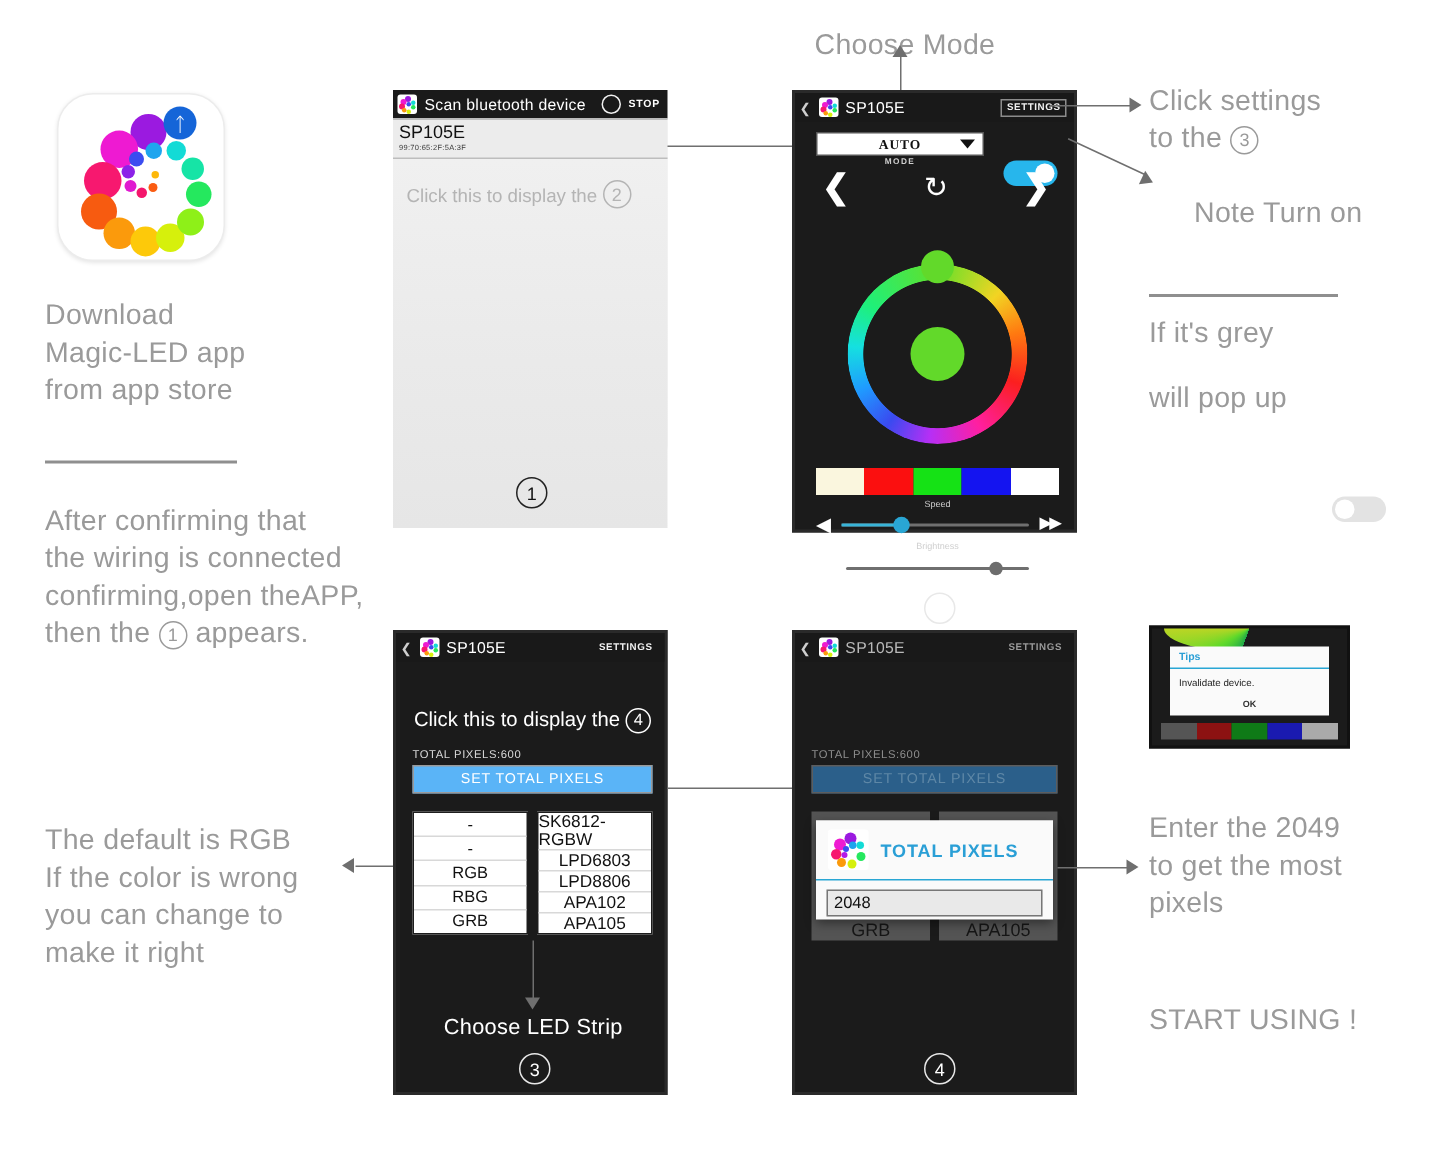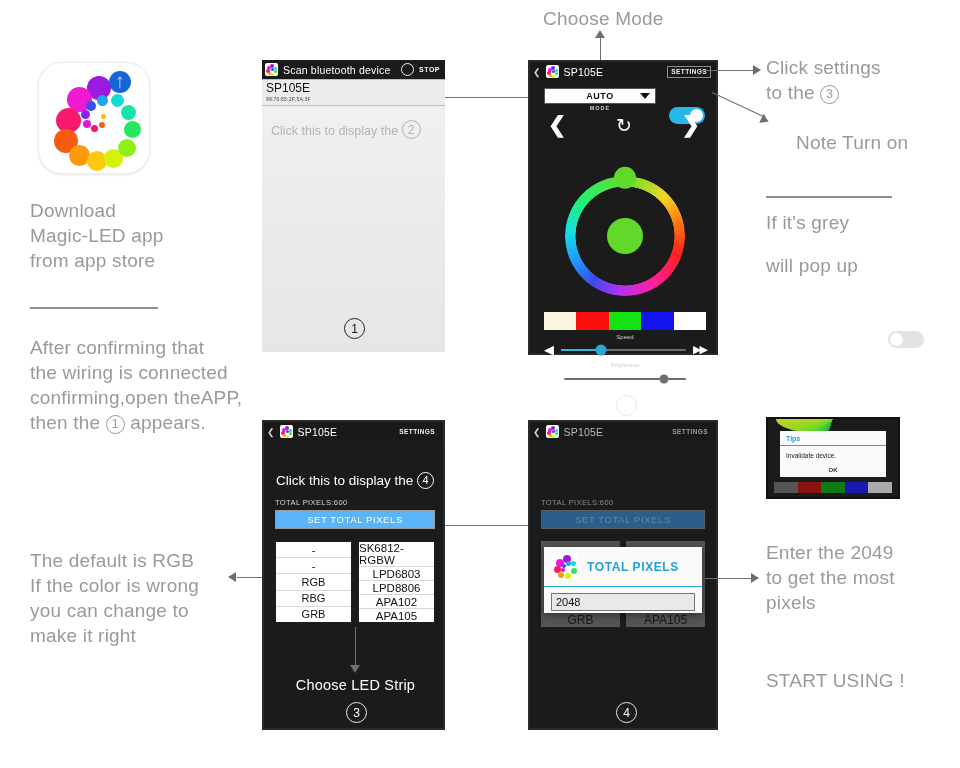--- a/index.html
+++ b/index.html
@@ -246,21 +246,21 @@
 <div class="abs note" style="left:30px; top:548px; width:230px;">
   <div>The default is RGB</div>
   <div>If the color is wrong</div>
   <div>you can change to</div>
   <div>make it right</div>
 </div>
 
 <div class="abs ln h" style="left:237px; top:577px; width:35px;"></div>
 <div class="abs ahead left" style="left:228px; top:572px;"></div>
 
-<div class="abs note" style="left:543px; top:6px;">Choose Mode</div>
+<div class="abs note" style="left:543px; top:18px;">Choose Mode</div>
 <div class="abs ln v" style="left:600px; top:36px; height:30px;"></div>
 <div class="abs ahead up" style="left:595px; top:30px;"></div>
 
 <div class="phone phone-light" style="left:262px; top:60px; width:183px; height:259px;border-radius:22px;">
   <div class="appbar light">
     <div class="logo" style="width:13px;height:13px;">
       <div class="d" style="left:5px;top:1px;width:4px;height:4px;background:#9b1ae0;"></div>
       <div class="d" style="left:2px;top:3px;width:4px;height:4px;background:#ee1ad2;"></div>
       <div class="d" style="left:1px;top:6px;width:4px;height:4px;background:#f7186f;"></div>
       <div class="d" style="left:3px;top:9px;width:3px;height:3px;background:#fb9a0c;"></div>
@@ -302,21 +302,21 @@
       <div class="d" style="left:6px;top:10px;width:3px;height:3px;background:#d6f00c;"></div>
       <div class="d" style="left:9px;top:7px;width:3px;height:3px;background:#25e85e;"></div>
       <div class="d" style="left:9px;top:4px;width:3px;height:3px;background:#13dbd6;"></div>
       <div class="d" style="left:6px;top:5px;width:3px;height:3px;background:#3b4cf0;"></div>
     </div>
     <div class="title">SP105E</div>
     <div class="settings">SETTINGS</div>
   </div>
 
   <div class="abs" style="left:14px; top:26px; width:112px;">
-    <div class="mode-select" style="height:16px;">
+    <div class="mode-select" style="height:16px;font-family:Liberation Serif, serif;">
       <span>AUTO</span>
       <span class="caret"></span>
     </div>
     <div class="mode-label" style="margin-top:1px;">MODE</div>
   </div>
 
   <div class="abs toggle" style="left:139px; top:26px;">
     <div class="knob"></div>
   </div>
 

